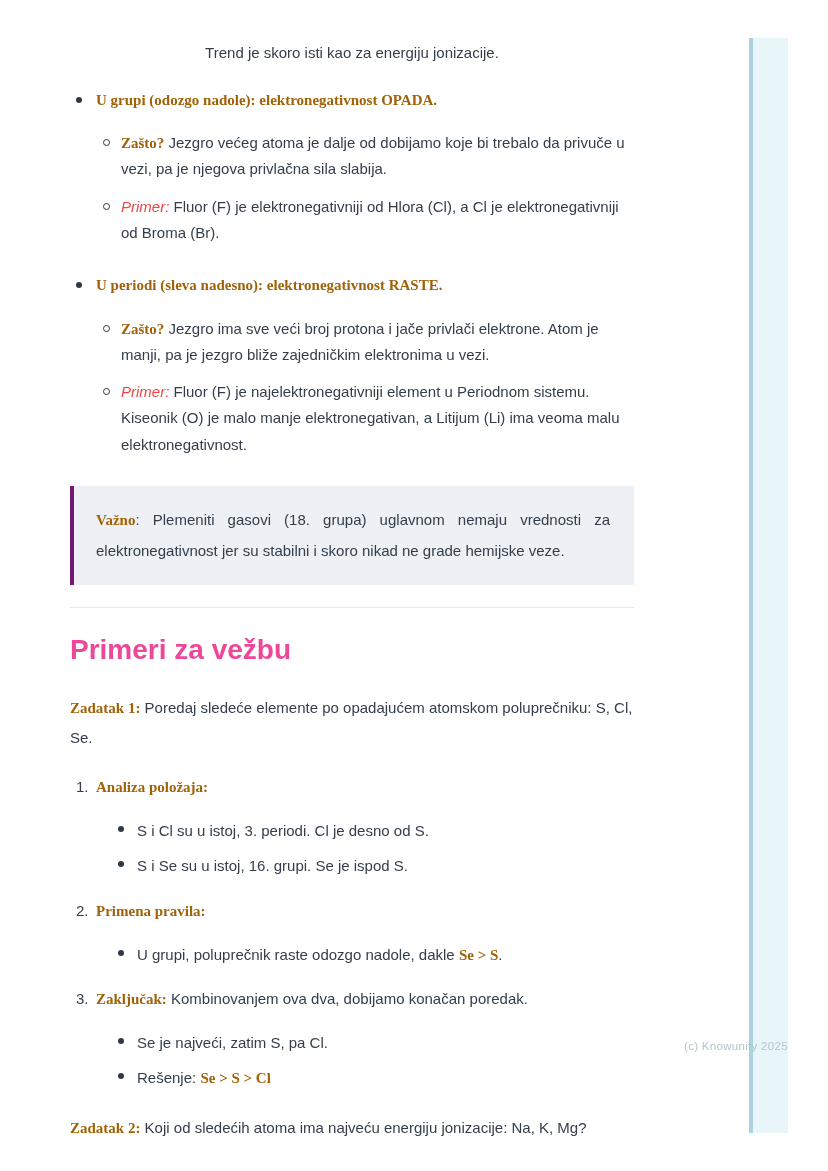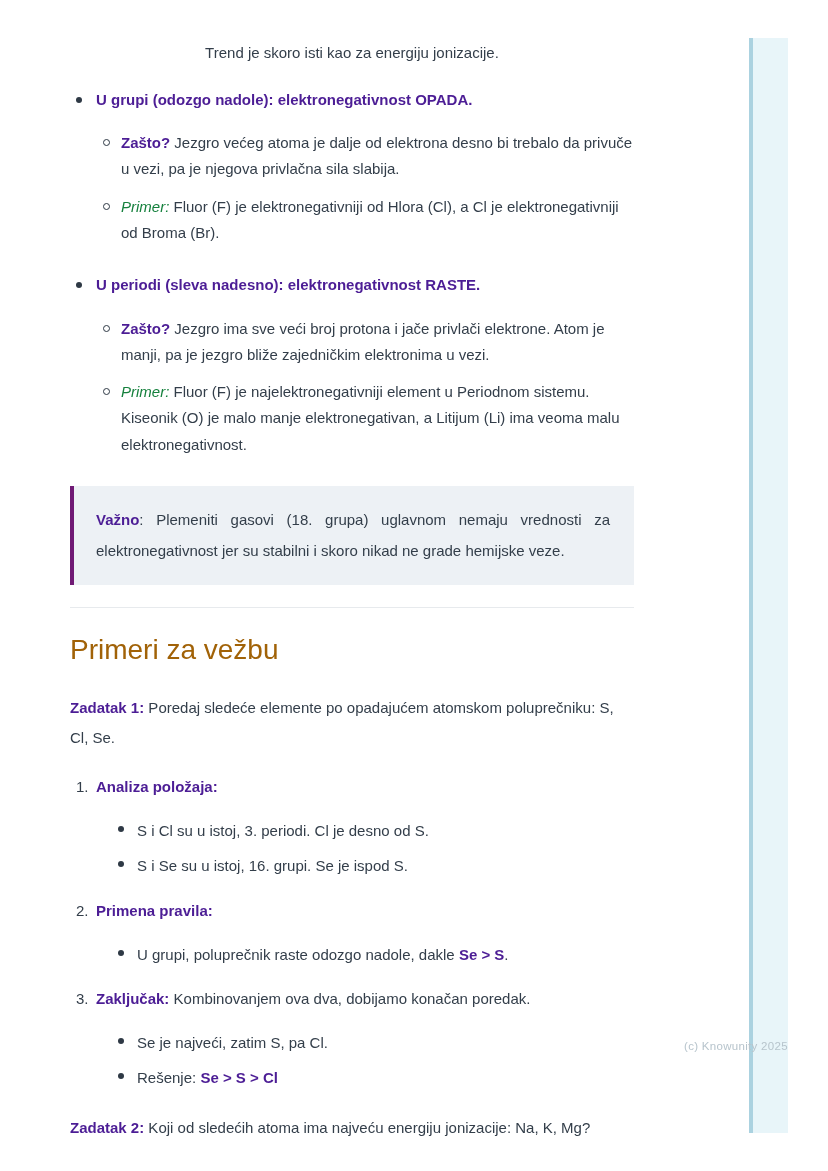--- a/index.html
+++ b/index.html
@@ -32,60 +32,60 @@
   }
   .content{
     position:absolute;
     left:70px;top:0;
     width:564px;
     padding-top:42px;
     z-index:3;
     line-height:1.5;
   }
   p{margin:0;}
-  strong{font-weight:700;color:#4c1d95;}
+  strong{font-weight:700;color:#a16207;font-family:Liberation Serif, serif;}
   .intro{margin-bottom:24px;text-align:center;}
 
   
   .trend-list{list-style:none;margin:0 0 18px;padding:0;}
   .trend-list > li{position:relative;padding-left:26px;margin-bottom:28px;}
   .dot{
     position:absolute;left:6px;top:8px;
     width:6px;height:6px;border-radius:50%;
     background:#2e3945;
   }
   .li-title{margin-bottom:19px;}
   .sub-list{list-style:none;margin:0;padding:0;}
   .sub-list > li{position:relative;padding-left:25px;margin-bottom:11px;line-height:1.75;}
   .ring{
     position:absolute;left:7px;top:9px;
     width:5px;height:5px;border-radius:50%;
     border:1.5px solid #2e3945;
     background:transparent;
   }
-  .lbl-italic{font-style:italic;font-weight:400;color:#15803d;}
+  .lbl-italic{font-style:italic;font-weight:400;color:#ef4444;}
 
   
   .callout{
     background:#edf1f5;
     border-left:4px solid #701a75;
     padding:19px 24px 19px 22px;
     margin:24px 0 22px;
   }
   .callout p{text-align:justify;line-height:2.05;}
 
   hr.divider{
     border:none;border-top:1px solid #e7eaed;
     margin:0 0 27px;
   }
   h2.section-heading{
     margin:0 0 27px;
     font-size:28px;
-    font-weight:400;
-    color:#a16207;
+    font-weight:700;
+    color:#ec4899;
     line-height:1.1;
   }
   .task-p{line-height:2.0;margin:0 0 19px;}
 
   
   .steps{list-style:none;margin:0 0 22px;padding:0;}
   .steps > li{position:relative;padding-left:26px;margin-bottom:15px;line-height:2.0;}
   .step-num{position:absolute;left:6px;top:0;}
   .step-bullets{list-style:none;margin:16px;padding:0;}
   .step-bullets > li{position:relative;padding-left:25px;margin-bottom:9px;line-height:1.75;}
@@ -102,21 +102,21 @@
 
     <p class="intro">Trend je skoro isti kao za energiju jonizacije.</p>
 
     <ul class="trend-list">
       <li>
         <span class="dot"></span>
         <p class="li-title"><strong>U grupi (odozgo nadole): elektronegativnost OPADA.</strong></p>
         <ul class="sub-list">
           <li>
             <span class="ring"></span>
-            <p><strong>Zašto?</strong><span> Jezgro većeg atoma je dalje od elektrona desno bi trebalo da privuče u vezi, pa je njegova privlačna sila slabija.</span></p>
+            <p><strong>Zašto?</strong><span> Jezgro većeg atoma je dalje od dobijamo koje bi trebalo da privuče u vezi, pa je njegova privlačna sila slabija.</span></p>
           </li>
           <li>
             <span class="ring"></span>
             <p><em class="lbl-italic">Primer:</em><span> Fluor (F) je elektronegativniji od Hlora (Cl), a Cl je elektronegativniji od Broma (Br).</span></p>
           </li>
         </ul>
       </li>
       <li>
         <span class="dot"></span>
         <p class="li-title"><strong>U periodi (sleva nadesno): elektronegativnost RASTE.</strong></p>

